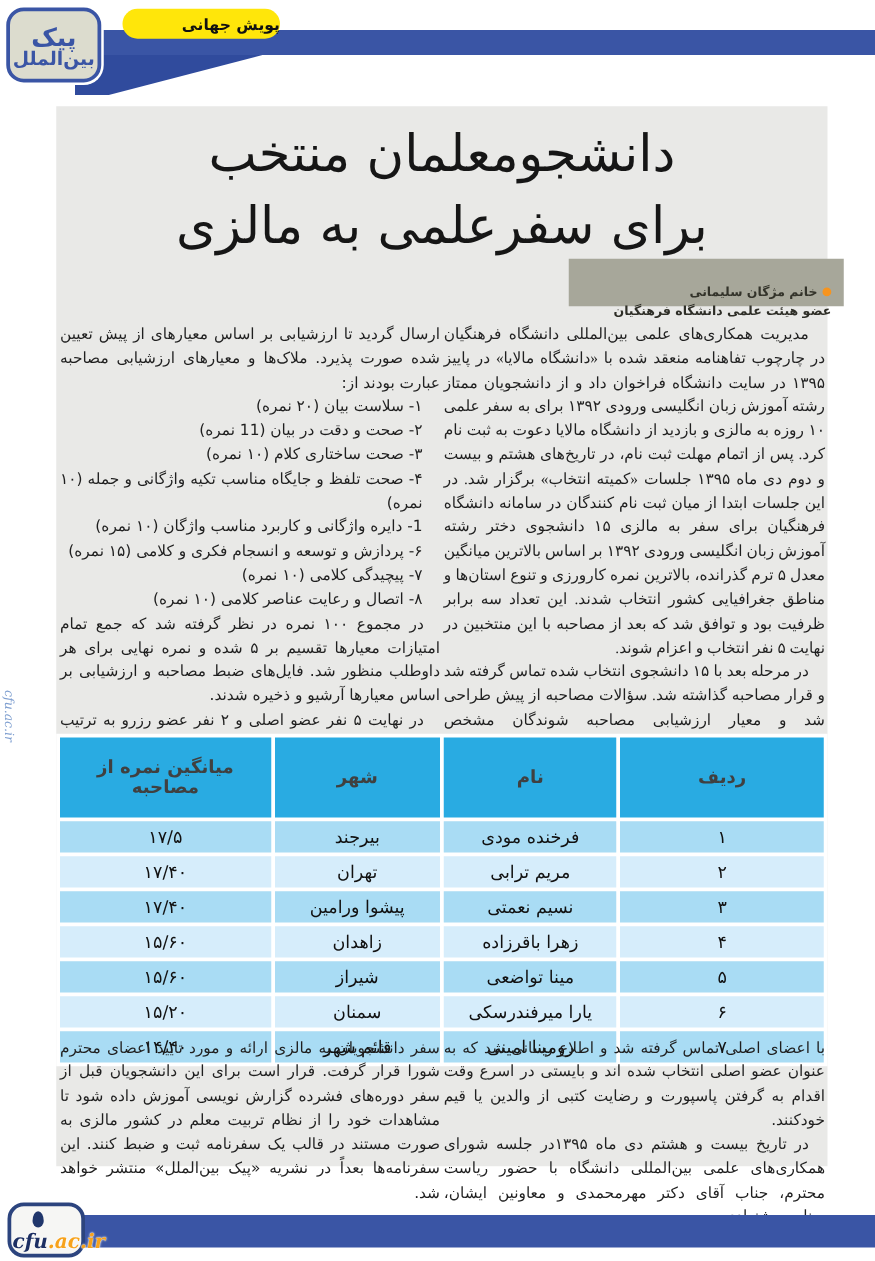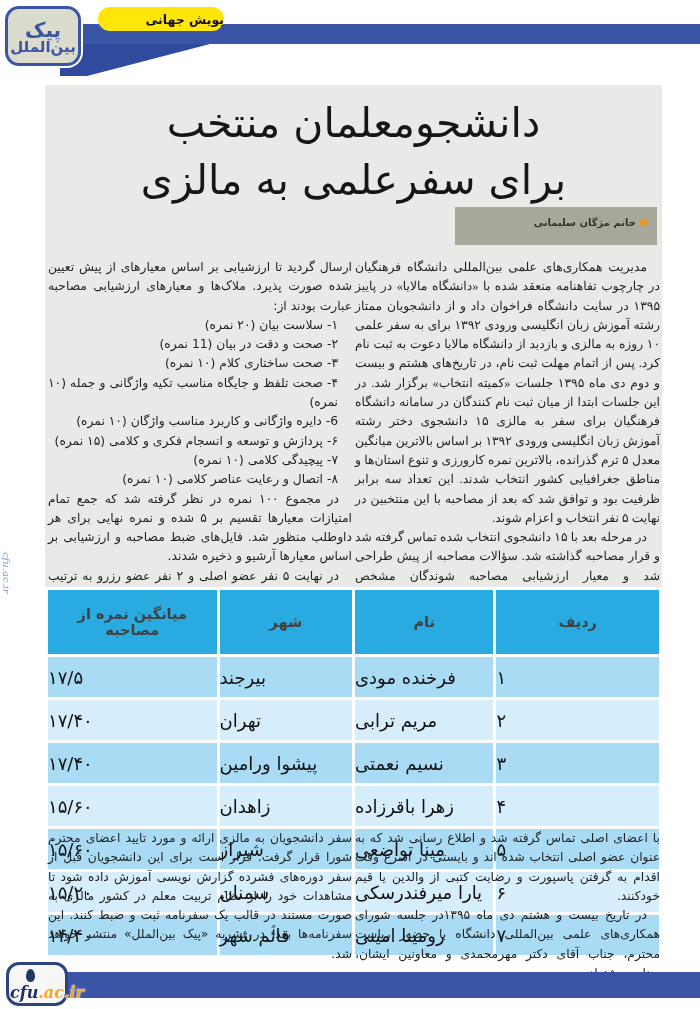--- a/index.html
+++ b/index.html
@@ -18,42 +18,42 @@
   .tag-pill{position:absolute;left:98px;top:7px;width:126px;height:24px;background:#ffe60a;
             border-radius:12px;display:flex;align-items:center;justify-content:flex-end;z-index:2;}
   .tag-pill span{font-size:12.5px;font-weight:bold;color:#111;direction:rtl;}
 
   
   .card{position:absolute;left:45px;top:85px;width:617px;height:848px;background:#e9e9e7;}
 
   .headline{position:absolute;left:45px;top:95px;width:617px;text-align:center;direction:rtl;
             font-weight:normal;color:#161616;font-size:41px;line-height:57px;letter-spacing:-1px;}
 
-  .byline{position:absolute;left:455px;top:207px;width:202px;height:38px;background:#a7a79a;
-          direction:rtl;padding-top:8px;box-sizing:border-box;text-align:right;}
+  .byline{position:absolute;left:455px;top:207px;width:220px;height:38px;background:#a7a79a;
+          direction:rtl;padding-top:20px;box-sizing:border-box;text-align:right;}
   .byline .l1{font-size:10px;font-weight:bold;color:#33332a;padding-right:10px;line-height:15px;}
   .byline .l2{font-size:10px;font-weight:bold;color:#2e2e27;padding-right:10px;line-height:15px;}
   .dot{display:inline-block;width:7px;height:7px;border-radius:50%;background:#f7941e;margin-left:4px;}
 
   
   .col{position:absolute;direction:rtl;text-align:justify;color:#1f1f1f;
        font-size:12.3px;line-height:19.3px;}
   .col p{margin:0;}
   .col p.ind{text-indent:13px;}
   .col-tr{left:355px;top:258px;width:305px;font-family:Liberation Serif, serif;}
   .col-tl{left:48px;top:258px;width:304px;}
   .crit{padding-right:14px;}
   .col-br{left:355px;top:829px;width:305px;}
   .col-bl{left:48px;top:829px;width:304px;}
 
   
   table.results{position:absolute;left:45px;top:587px;width:617px;direction:rtl;
                 border-collapse:separate;border-spacing:3px;background:#fff;table-layout:fixed;}
   table.results th{background:#29abe2;color:#404040;font-weight:bold;font-size:14.5px;height:28px;padding:16px;}
-  table.results td{font-size:18px;color:#111;text-align:left;height:40px;padding:0;}
+  table.results td{font-size:14px;color:#111;text-align:center;height:25px;padding:0;}
   table.results tr.odd td{background:#a9dcf4;}
   table.results tr.even td{background:#d6edfb;}
   .w-row{width:27%;} .w-name{width:23%;} .w-city{width:22%;} .w-score{width:28%;}
 
   
   .footer-bar{position:absolute;left:32px;right:0;top:972px;height:26px;background:#3a55a5;}
   .cfu-badge{position:absolute;left:6px;top:962px;width:62px;height:44px;background:#f6f6f4;
              border:3px solid #2c447e;border-radius:13px;z-index:2;box-sizing:border-box;}
   .cfu-blob{position:absolute;left:26px;top:969px;width:9px;height:13px;background:#20366b;
             border-radius:50% 50% 50% 50%/60% 60% 40% 40%;z-index:3;}
@@ -85,33 +85,34 @@
 
   <div class="headline">
     <div>دانشجومعلمان منتخب</div>
     <div>برای سفرعلمی به مالزی</div>
   </div>
 
   <div class="byline">
     <div class="l1">
       <span class="dot"></span><span>خانم مژگان سلیمانی</span>
     </div>
+    <div class="l2">عضو هیئت علمی دانشگاه فرهنگیان</div>
   </div>
 
   <div class="col col-tr">
     <p class="ind">مدیریت همکاری‌های علمی بین‌المللی دانشگاه فرهنگیان در چارچوب تفاهنامه منعقد شده با «دانشگاه مالایا» در پاییز ۱۳۹۵ در سایت دانشگاه فراخوان داد و از دانشجویان ممتاز رشته آموزش زبان انگلیسی ورودی ۱۳۹۲ برای به سفر علمی ۱۰ روزه به مالزی و بازدید از دانشگاه مالایا دعوت به ثبت نام کرد. پس از اتمام مهلت ثبت نام، در تاریخ‌های هشتم و بیست و دوم دی ماه ۱۳۹۵ جلسات «کمیته انتخاب» برگزار شد. در این جلسات ابتدا از میان ثبت نام کنندگان در سامانه دانشگاه فرهنگیان برای سفر به مالزی ۱۵ دانشجوی دختر رشته آموزش زبان انگلیسی ورودی ۱۳۹۲ بر اساس بالاترین میانگین معدل ۵ ترم گذرانده، بالاترین نمره کارورزی و تنوع استان‌ها و مناطق جغرافیایی کشور انتخاب شدند. این تعداد سه برابر ظرفیت بود و توافق شد که بعد از مصاحبه با این منتخبین در نهایت ۵ نفر انتخاب و اعزام شوند.</p>
     <p class="ind">در مرحله بعد با ۱۵ دانشجوی انتخاب شده تماس گرفته شد و قرار مصاحبه گذاشته شد. سؤالات مصاحبه از پیش طراحی شد و معیار ارزشیابی مصاحبه شوندگان مشخص گردید.مصاحبه به صورت تلفنی انجام و ضبط شد. فایل‌های ضبط شده به اعضای انجمن</p>
   </div>
   <div class="col col-tl">
     <p>ارسال گردید تا ارزشیابی بر اساس معیارهای از پیش تعیین شده صورت پذیرد. ملاک‌ها و معیارهای ارزشیابی مصاحبه عبارت بودند از:</p>
     <div class="crit">۱- سلاست بیان (۲۰ نمره)</div>
     <div class="crit">۲- صحت و دقت در بیان (11 نمره)</div>
     <div class="crit">۳- صحت ساختاری کلام (۱۰ نمره)</div>
     <div class="crit">۴- صحت تلفظ و جایگاه مناسب تکیه واژگانی و جمله (۱۰ نمره)</div>
-    <div class="crit">6- دایره واژگانی و کاربرد مناسب واژگان (۱۰ نمره)</div>
+    <div class="crit">1- دایره واژگانی و کاربرد مناسب واژگان (۱۰ نمره)</div>
     <div class="crit">۶- پردازش و توسعه و انسجام فکری و کلامی (۱۵ نمره)</div>
     <div class="crit">۷- پیچیدگی کلامی (۱۰ نمره)</div>
     <div class="crit">۸- اتصال و رعایت عناصر کلامی (۱۰ نمره)</div>
     <p class="ind">در مجموع ۱۰۰ نمره در نظر گرفته شد که جمع تمام امتیازات معیارها تقسیم بر ۵ شده و نمره نهایی برای هر داوطلب منظور شد. فایل‌های ضبط مصاحبه و ارزشیابی بر اساس معیارها آرشیو و ذخیره شدند.</p>
     <p class="ind">در نهایت ۵ نفر عضو اصلی و ۲ نفر عضو رزرو به ترتیب زیرانتخاب و معرفی شدند.</p>
   </div>
 
   <table class="results">
     <colgroup>
       <col class="w-row">

